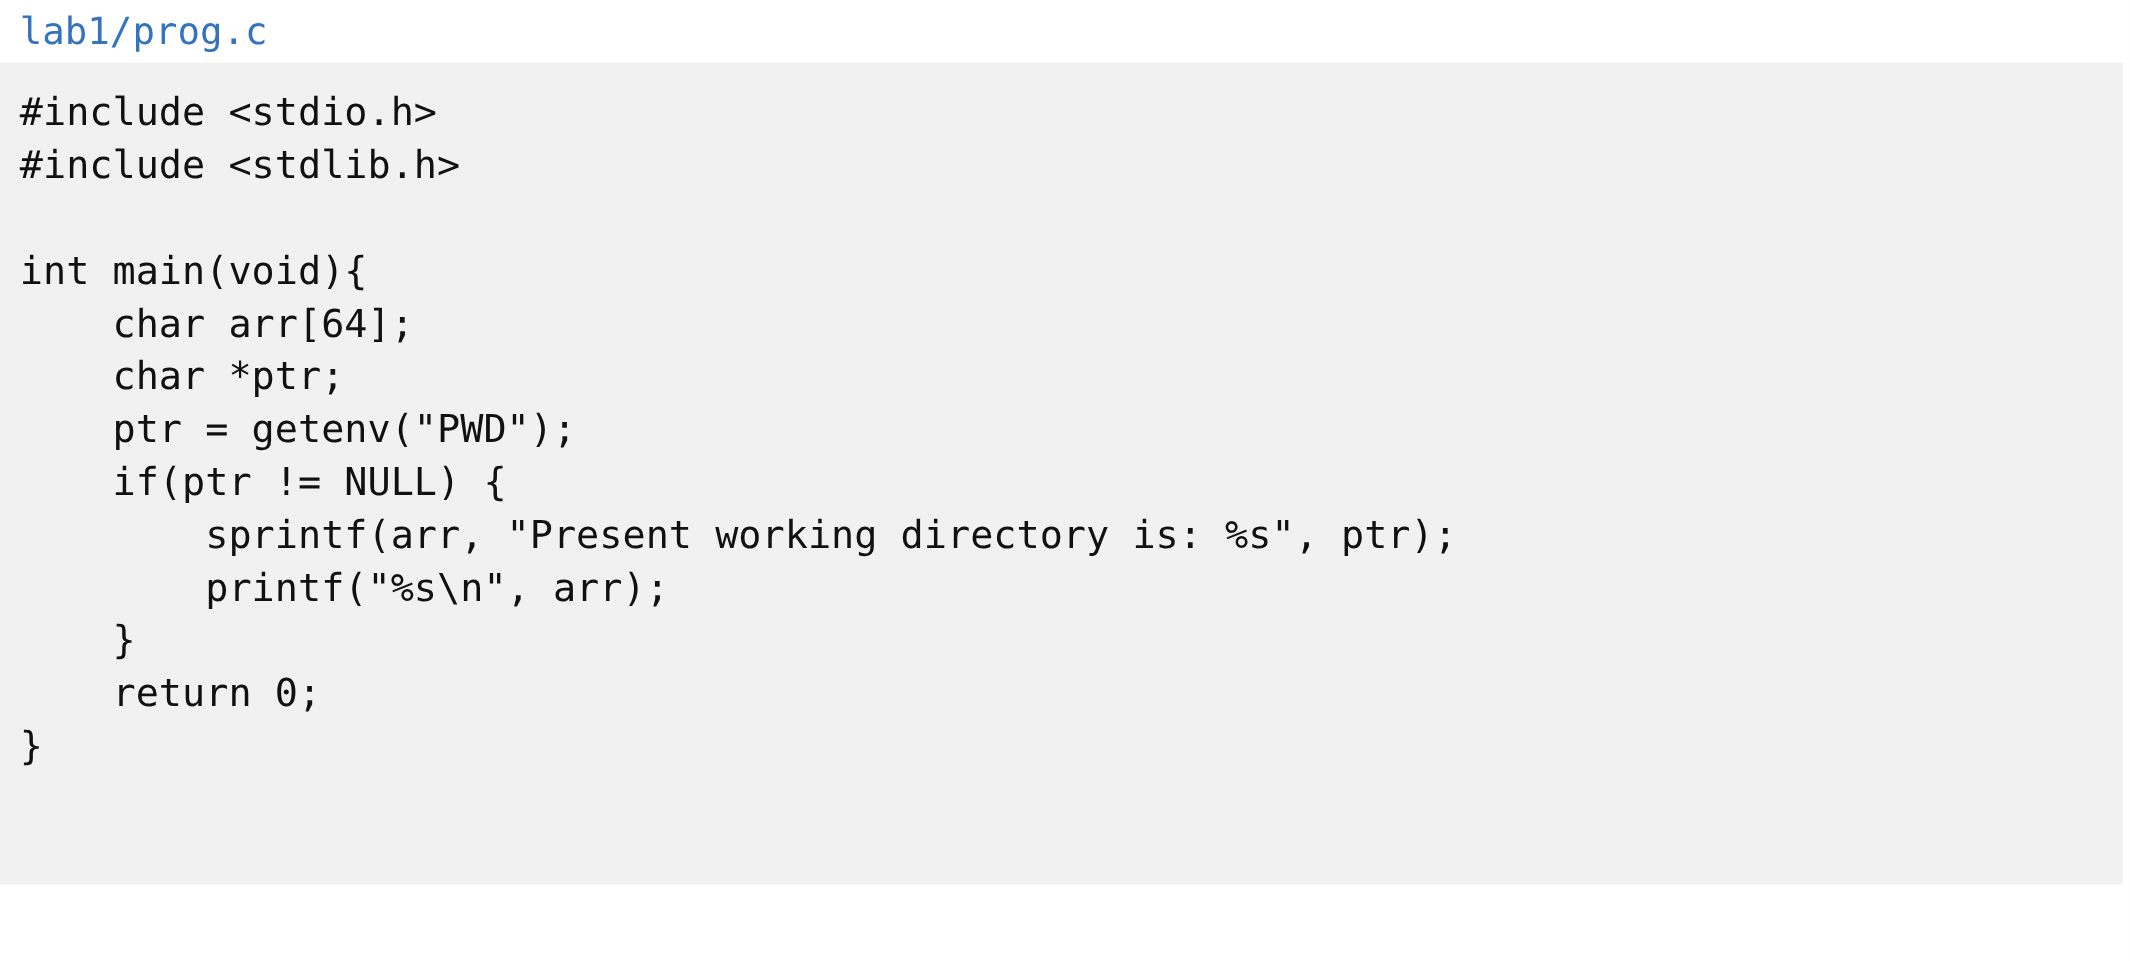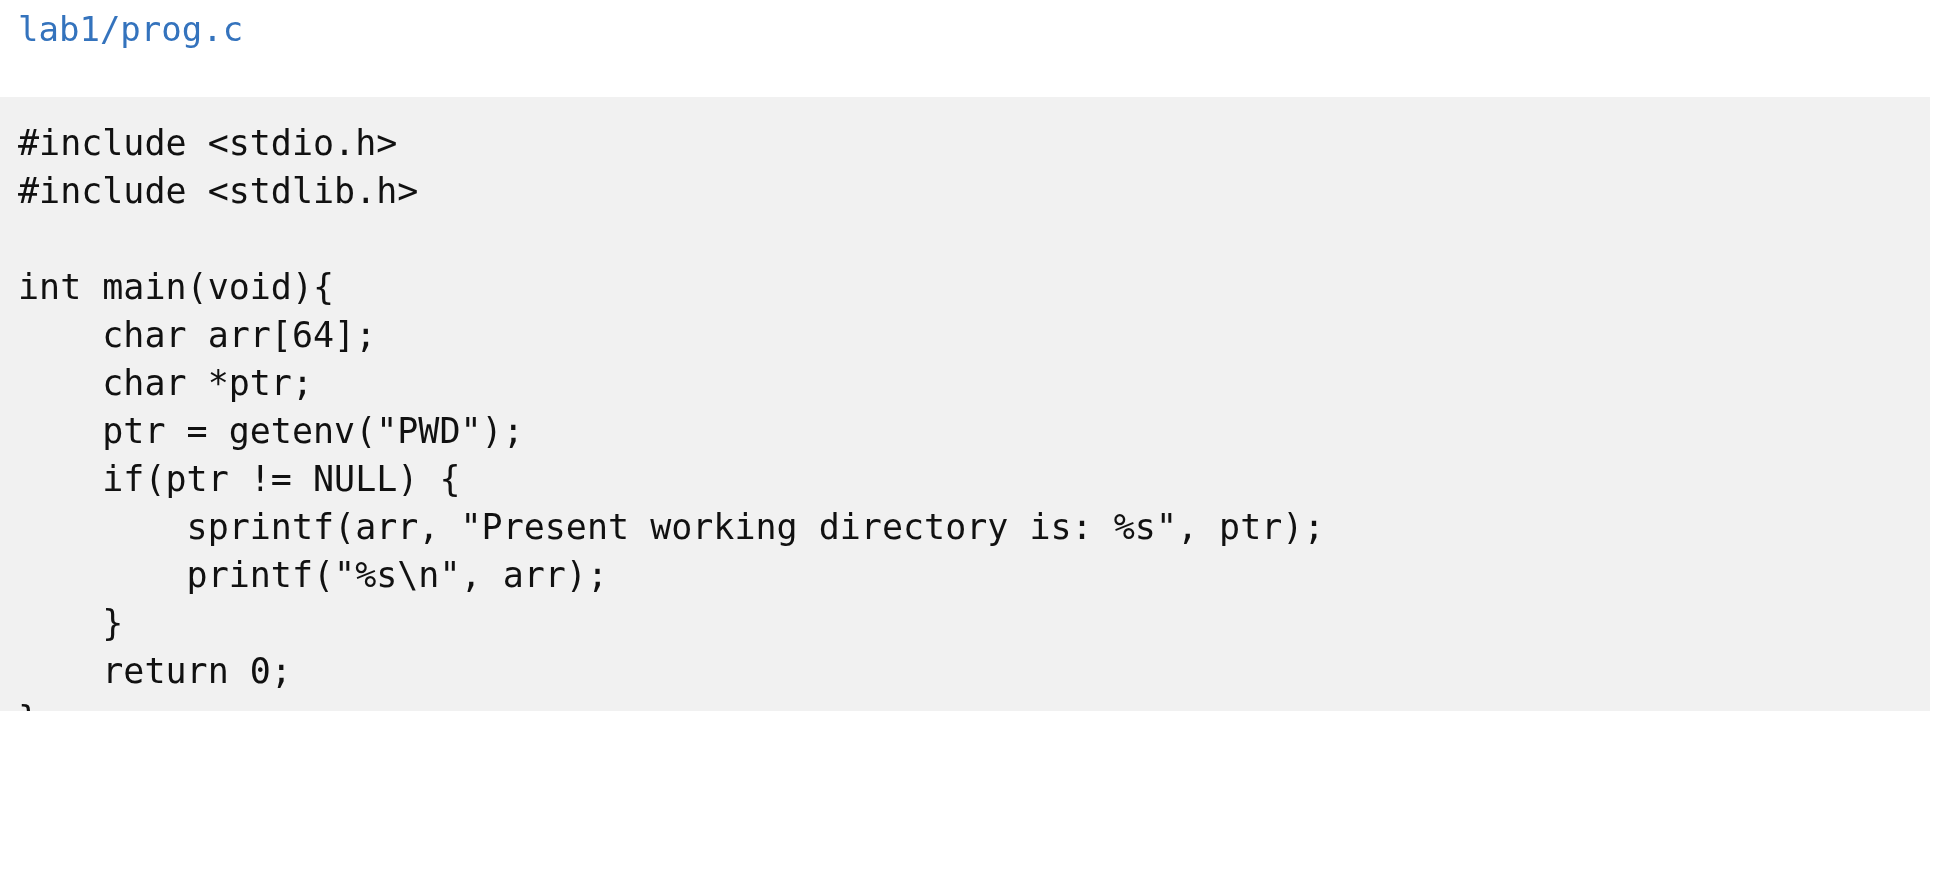--- a/index.html
+++ b/index.html
@@ -33,25 +33,24 @@
     font-size: 34px;
     line-height: 34px;
     font-weight: 400;
     color: #3473bd;
     letter-spacing: 0px;
     white-space: pre;
   }
   .code-block {
     background: #f1f1f1;
     width: 1930px;
-    height: 614px;
+    height: 747px;
     box-sizing: border-box;
     padding: 22px 0 0 18px;
     overflow: hidden;
-    margin-top: 40px;
   }
   .code-pre {
     margin: 0;
     padding: 0;
     font-family: "DejaVu Sans Mono", monospace;
     font-size: 35px;
     line-height: 48px;
     color: #111111;
     white-space: pre;
     tab-size: 4;

